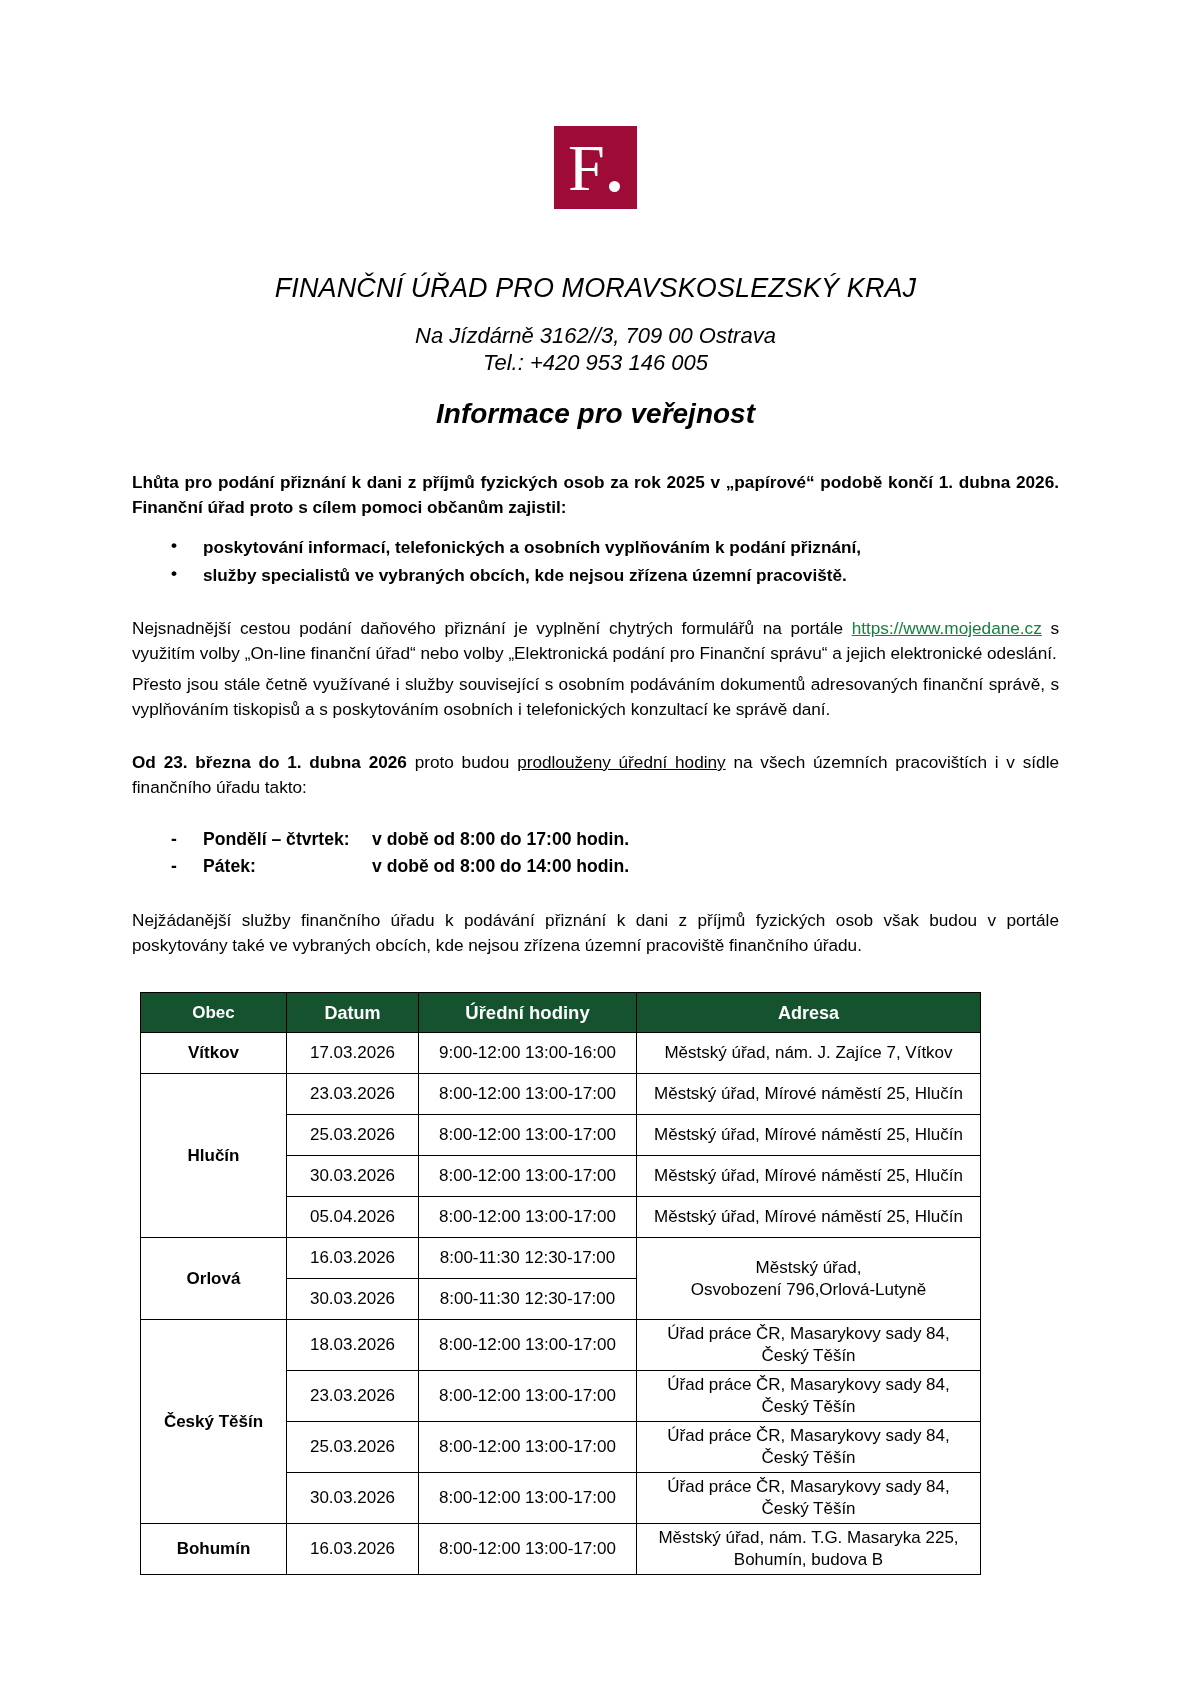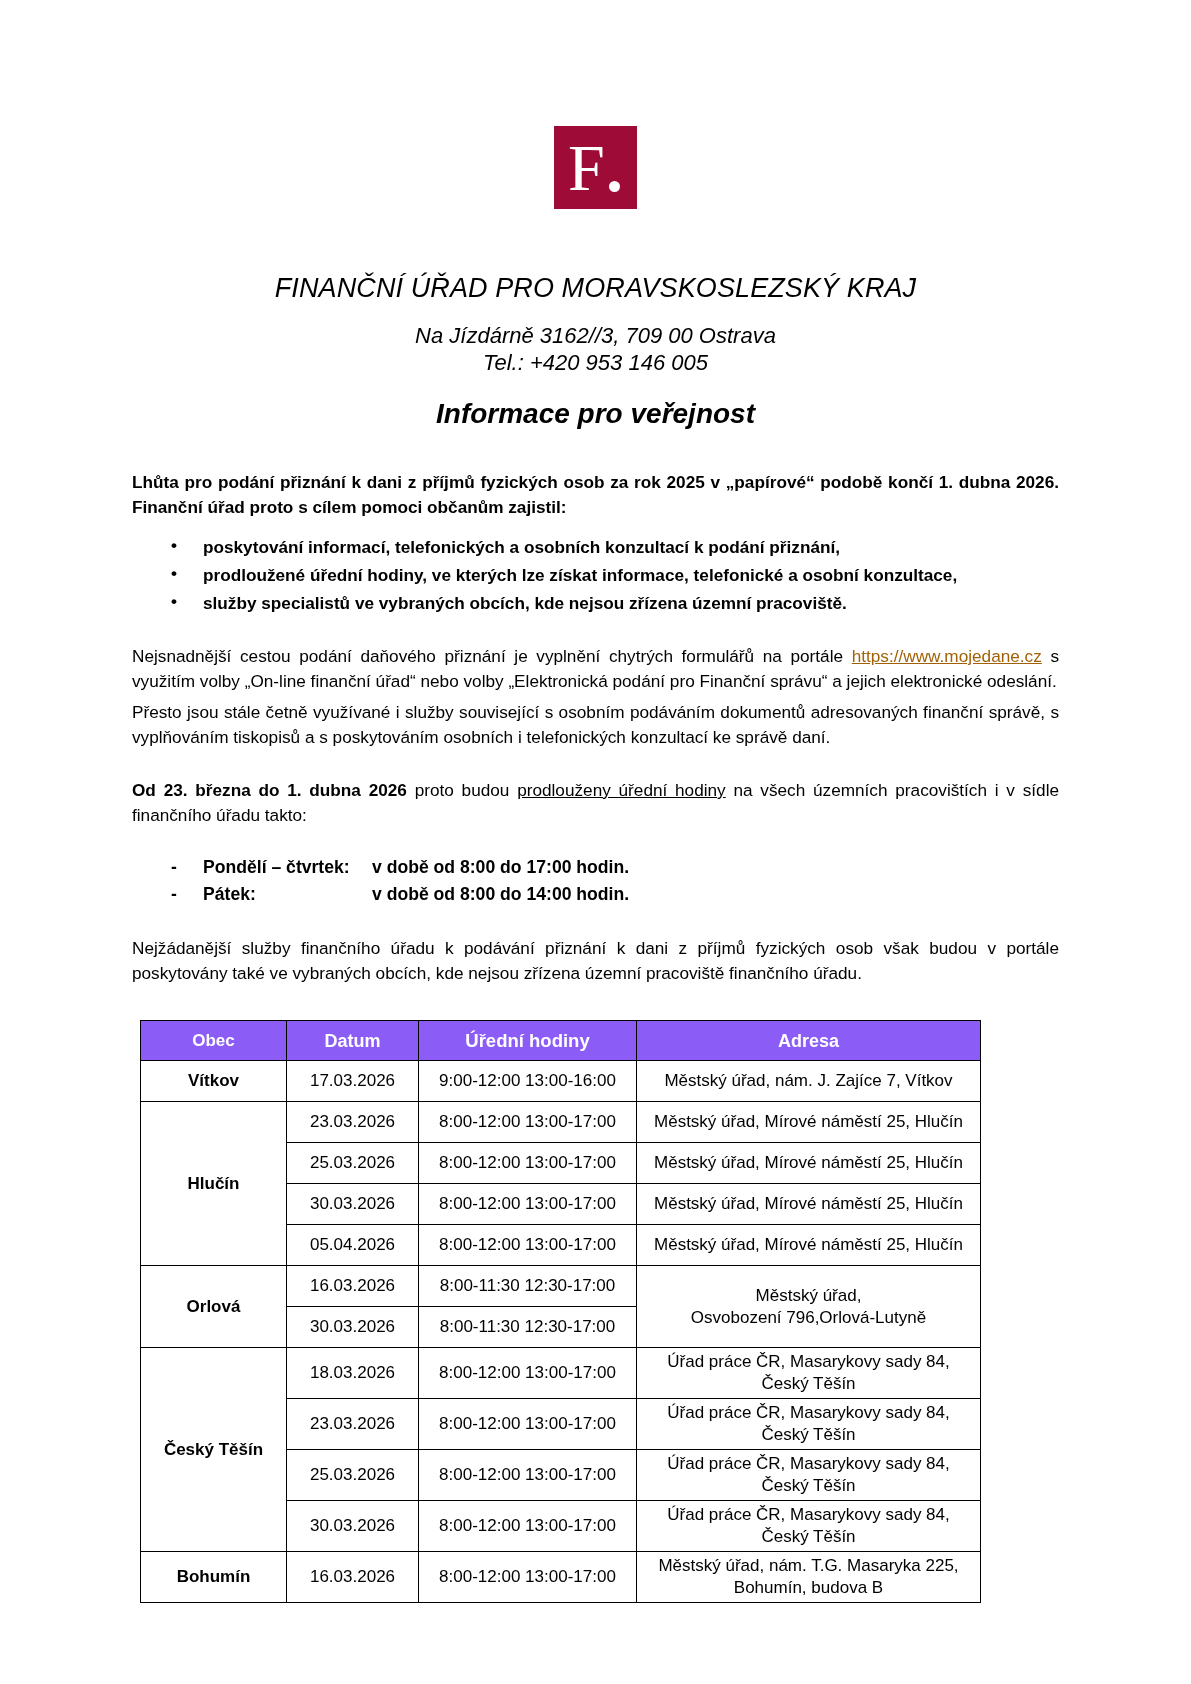--- a/index.html
+++ b/index.html
@@ -136,21 +136,21 @@
     left: 39px;
     top: 0;
     font-weight: bold;
   }
   .hours-day {
     display: inline-block;
     min-width: 169px;
   }
 
   a.link {
-    color: #a16207;
+    color: #15803d;
     text-decoration: underline;
   }
   .u { text-decoration: underline; }
 
   
   .table-wrap { margin-top: 34px; }
   table.schedule {
     border-collapse: collapse;
     width: 840px;
     margin: 0 auto 0 8px;
@@ -164,21 +164,21 @@
   table.schedule th,
   table.schedule td {
     border: 1.4px solid #000000;
     padding: 3px 4px;
     font-size: 17px;
     text-align: center;
     vertical-align: middle;
     line-height: 22px;
   }
   table.schedule thead th {
-    background: #8b5cf6;
+    background: #14532d;
     color: #ffffff;
     font-weight: bold;
     font-size: 17.5px;
     height: 33px;
     border-color: #000000;
   }
   table.schedule thead th.th-obec   { font-size: 17px; }
   table.schedule thead th.th-datum  { font-size: 18px; }
   table.schedule thead th.th-hodiny { font-size: 18.5px; }
   table.schedule thead th.th-adresa { font-size: 18px; }
@@ -203,22 +203,21 @@
   </div>
 
   <h1 class="org-name">FINANČNÍ ÚŘAD PRO MORAVSKOSLEZSKÝ KRAJ</h1>
   <p class="org-addr">Na Jízdárně 3162//3, 709 00 Ostrava</p>
   <p class="org-tel">Tel.: +420 953 146 005</p>
   <h2 class="doc-title">Informace pro veřejnost</h2>
 
   <p class="para bold gap-intro">Lhůta pro podání přiznání k dani z příjmů fyzických osob za rok 2025 v „papírové“ podobě končí 1. dubna 2026. Finanční úřad proto s cílem pomoci občanům zajistil:</p>
 
   <ul class="bullets">
-    <li>poskytování informací, telefonických a osobních konzultací k podání přiznání,</li>
-    <li>prodloužené úřední hodiny, ve kterých lze získat informace, telefonické a osobní konzultace,</li>
+    <li>poskytování informací, telefonických a osobních vyplňováním k podání přiznání,</li>
     <li>služby specialistů ve vybraných obcích, kde nejsou zřízena územní pracoviště.</li>
   </ul>
 
   <p class="para gap-big"><span>Nejsnadnější cestou podání daňového přiznání je vyplnění chytrých formulářů na portále </span><a class="link" href="#">https://www.mojedane.cz</a><span>  s využitím volby „On-line finanční úřad“ nebo volby „Elektronická podání pro Finanční správu“ a jejich elektronické odeslání.</span></p>
 
   <p class="para gap-normal">Přesto jsou stále četně využívané i služby související s osobním podáváním dokumentů adresovaných finanční správě, s vyplňováním tiskopisů a s poskytováním osobních i telefonických konzultací ke správě daní.</p>
 
   <p class="para gap-big"><strong>Od 23. března do 1. dubna  2026</strong><span> proto budou </span><span class="u">prodlouženy úřední hodiny</span><span> na všech územních pracovištích i v sídle finančního úřadu takto:</span></p>
 
   <ul class="hours-list">

